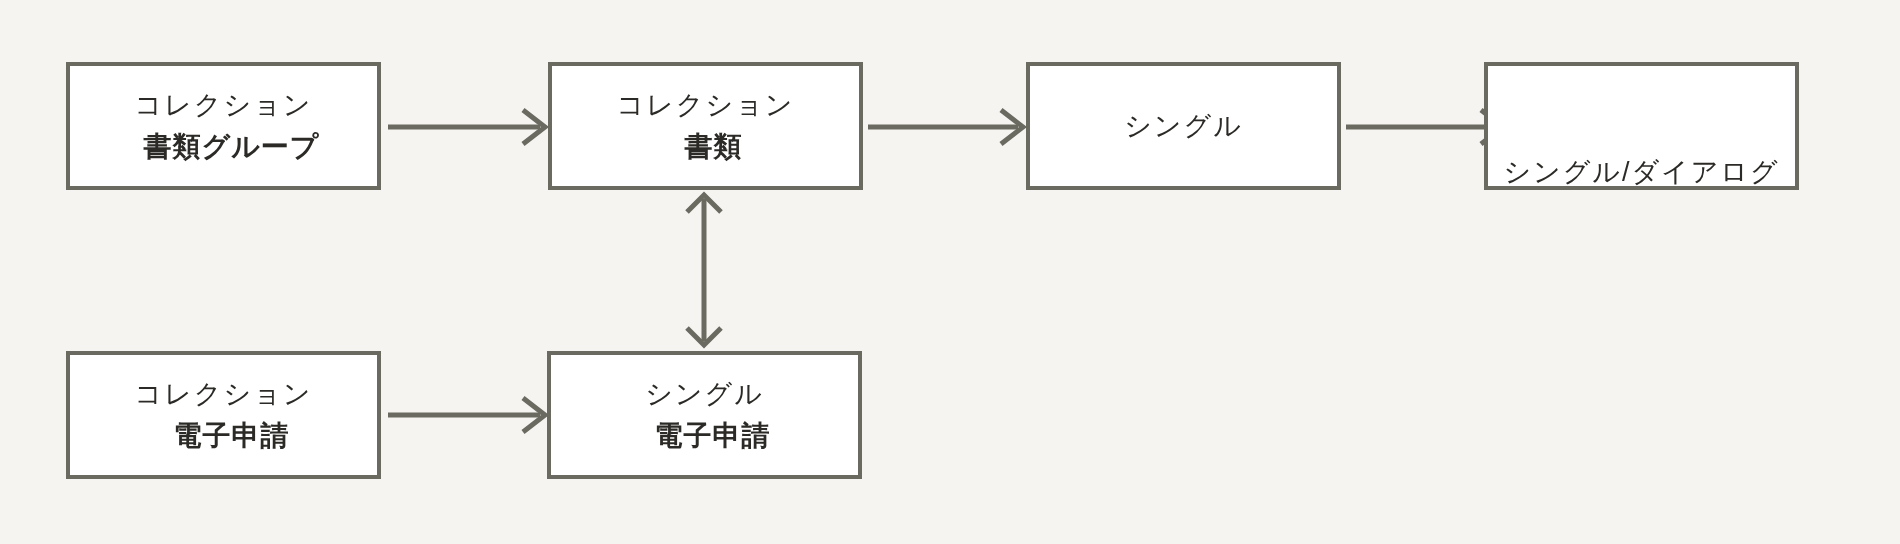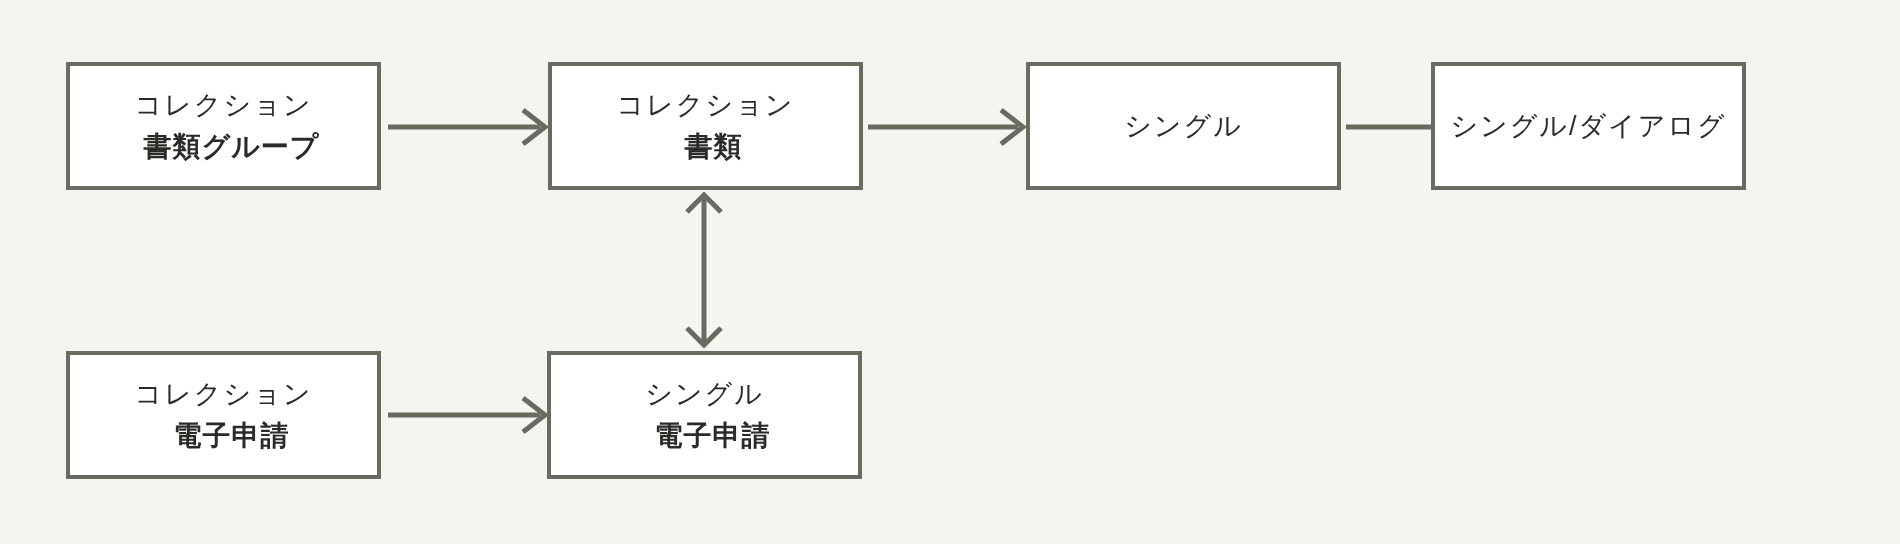--- a/index.html
+++ b/index.html
@@ -59,21 +59,21 @@
     white-space: nowrap;
     margin-left: 16px;
   }
   .node .name-label .suffix {
     font-weight: 400;
   }
   
   .pos-n1 { left: 66px;   top: 62px; }
   .pos-n2 { left: 548px;  top: 62px; }
   .pos-n3 { left: 1026px; top: 62px; }
-  .pos-n4 { left: 1431px; top: 62px; }
+  .pos-n4 { left: 1484px; top: 62px; justify-content: flex-end; }
   .pos-n5 { left: 66px;   top: 351px; }
   .pos-n6 { left: 547px;  top: 351px; }
 </style>
 </head>
 <body>
 
 <div class="canvas">
 
   <svg class="arrows-layer" viewBox="0 0 1900 544" xmlns="http://www.w3.org/2000/svg">
     <g>

